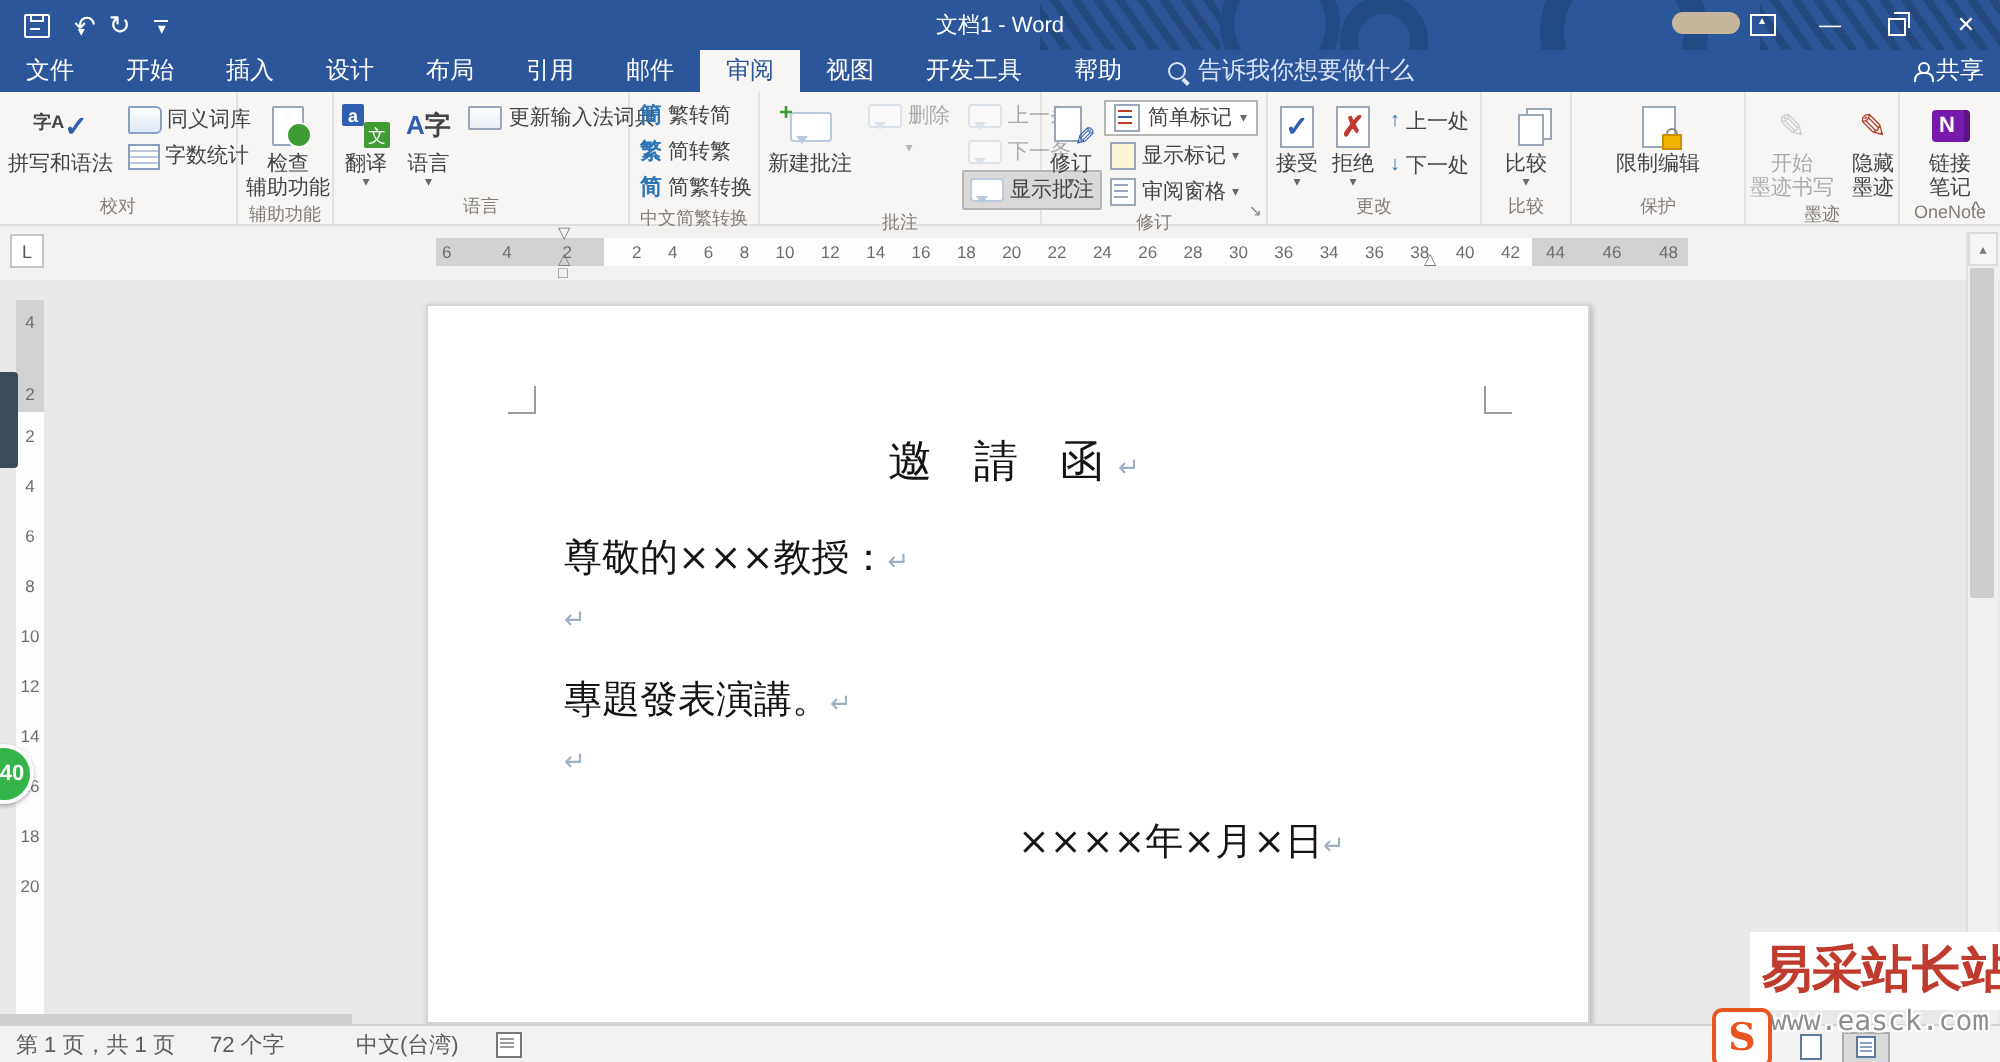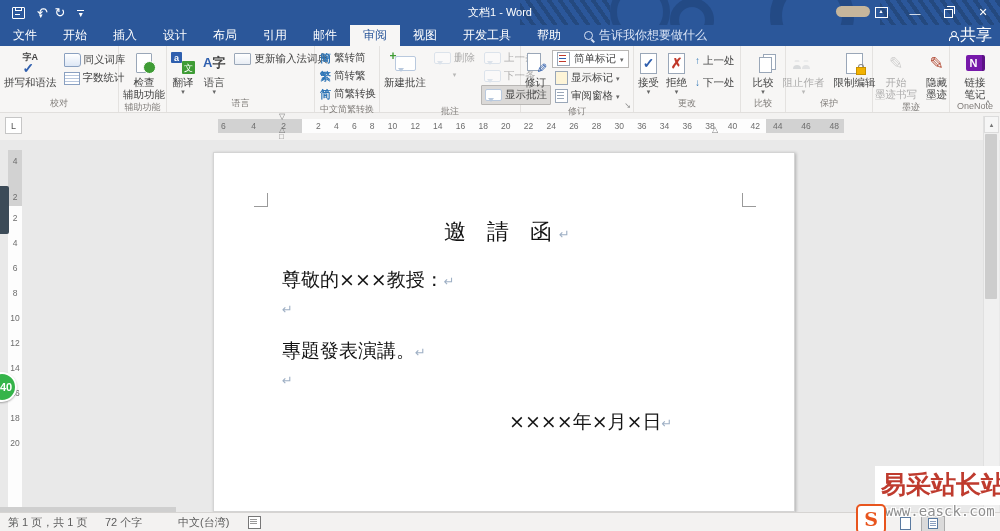--- a/index.html
+++ b/index.html
@@ -26,40 +26,40 @@
   .icrdo{width:11px;height:9px;border:1px solid #fff;display:flex;align-items:flex-start;justify-content:center;font-size:6px;line-height:6px;}
   .icrest{width:7px;height:7px;border:1px solid #fff;position:relative;margin-top:2px;margin-right:2px;}
   .icrest::before{content:'';position:absolute;left:2px;top:-4px;width:7px;height:7px;border:1px solid #fff;border-left:none;border-bottom:none;}
   
   .tabrow{position:absolute;left:0;top:25px;width:1000px;height:21px;background:#2b579a;display:flex;align-items:stretch;z-index:25;}
   .tab{color:#fff;font-size:12px;padding:0 13px;display:flex;align-items:center;cursor:default;}
   .tab.active{background:#f7f6f5;color:#2b579a;}
   .tellme{display:flex;align-items:center;gap:6px;color:#d9e3f5;font-size:12px;padding:0 10px;}
   .icsearch{width:7px;height:7px;border:1.5px solid #d9e3f5;border-radius:50%;position:relative;}
   .icsearch::after{content:'';position:absolute;right:-3px;bottom:-2px;width:4px;height:1.5px;background:#d9e3f5;transform:rotate(45deg);}
-  .share{position:absolute;right:8px;top:25px;height:21px;display:flex;align-items:center;gap:2px;color:#fff;font-size:16px;z-index:26;text-align:center;}
+  .share{position:absolute;right:8px;top:25px;height:21px;display:flex;align-items:center;gap:2px;color:#fff;font-size:12px;z-index:26;text-align:center;}
   .icperson{width:9px;height:9px;position:relative;}
   .icperson::before{content:'';position:absolute;left:2px;top:0;width:4px;height:4px;border:1px solid #fff;border-radius:50%;}
   .icperson::after{content:'';position:absolute;left:0;bottom:-1px;width:8px;height:4px;border:1px solid #fff;border-bottom:none;border-radius:4px 4px 0 0;}
   
   .ribbon{position:absolute;left:0;top:46px;width:1000px;height:66px;background:#f7f6f5;border-bottom:1px solid #e1dfdd;display:flex;z-index:20;}
   .rg{position:relative;border-right:1px solid #e4e2e0;display:flex;flex-direction:column;flex:none;}
   .rg-c{display:flex;align-items:flex-start;padding:3px 2px 0 2px;flex:1;}
   .rg-l{font-size:9px;color:#807d7a;text-align:center;padding:0 2px 2px 2px;white-space:nowrap;}
   .bb{display:flex;flex-direction:column;align-items:center;font-size:10.5px;color:#444;line-height:12px;padding:1px 2px;text-align:center;white-space:nowrap;}
   .bb .bic{height:26px;display:flex;align-items:center;justify-content:center;}
   .sb{display:flex;align-items:center;gap:3px;font-size:10.5px;color:#444;height:18px;padding:0 3px;white-space:nowrap;}
   .col{display:flex;flex-direction:column;}
   .dis{opacity:.42;}
   .tog{background:#dbd9d7;border:1px solid #b8b6b4;border-radius:1px;}
   .caret{font-size:7px;color:#666;line-height:7px;}
   .combo{display:flex;align-items:center;gap:4px;border:1px solid #b8b6b4;background:#fff;font-size:10.5px;color:#444;height:16px;padding:0 4px;margin:1px 0;}
   .dlg{position:absolute;right:2px;bottom:2px;font-size:8px;color:#8a8a8a;line-height:8px;}
   
-  .ic-spell{display:flex;flex-direction:column;align-items:flex-start;line-height:9px;}
+  .ic-spell{display:flex;align-items:flex-start;line-height:9px;}
   .ic-spell b{font-size:9px;color:#444;font-weight:bold;}
   .ic-spell i{font-style:normal;font-size:14px;color:#2f5fae;font-weight:bold;line-height:12px;}
   .ic-book{width:15px;height:12px;border:1px solid #8aa0c0;background:linear-gradient(#fff,#dde7f5);border-radius:1px 3px 3px 1px;}
   .ic-grid{width:14px;height:11px;border:1px solid #8aa0c0;background:repeating-linear-gradient(0deg,#fff 0 2px,#b7c6dd 2px 3px);}
   .ic-pagec{width:14px;height:18px;border:1px solid #9aa7b8;background:#fff;position:relative;border-radius:1px;}
   .ic-pagec::after{content:'';position:absolute;right:-5px;bottom:-2px;width:11px;height:11px;border-radius:50%;background:#3f9c35;border:1px solid #fff;}
   .ic-trans{position:relative;width:24px;height:22px;}
   .ic-trans b{position:absolute;left:0;top:0;width:11px;height:11px;background:#2f5fae;color:#fff;font-size:9px;display:flex;align-items:center;justify-content:center;border-radius:1px;}
   .ic-trans i{position:absolute;right:0;bottom:0;width:13px;height:13px;background:#3f9c35;color:#fff;font-style:normal;font-size:9px;display:flex;align-items:center;justify-content:center;border-radius:1px;}
   .ic-lang{font-size:13px;font-weight:bold;line-height:14px;}
@@ -410,27 +410,20 @@
           </span>
         <span>比较</span>
         <span class="caret">▾</span>
       </div>
     </div>
     <div class="rg-l">比较</div>
   </div>
 
   <div class="rg" style="width:86px;">
     <div class="rg-c" style="gap:5px;justify-content:center;">
-      <div class="bb dis">
-        <span class="bic">
-            <span class="ic-ppl"></span>
-          </span>
-        <span>阻止作者</span>
-        <span class="caret">▾</span>
-      </div>
       <div class="bb">
         <span class="bic">
             <span class="ic-lock"></span>
           </span>
         <span>限制编辑</span>
       </div>
     </div>
     <div class="rg-l">保护</div>
   </div>
 

